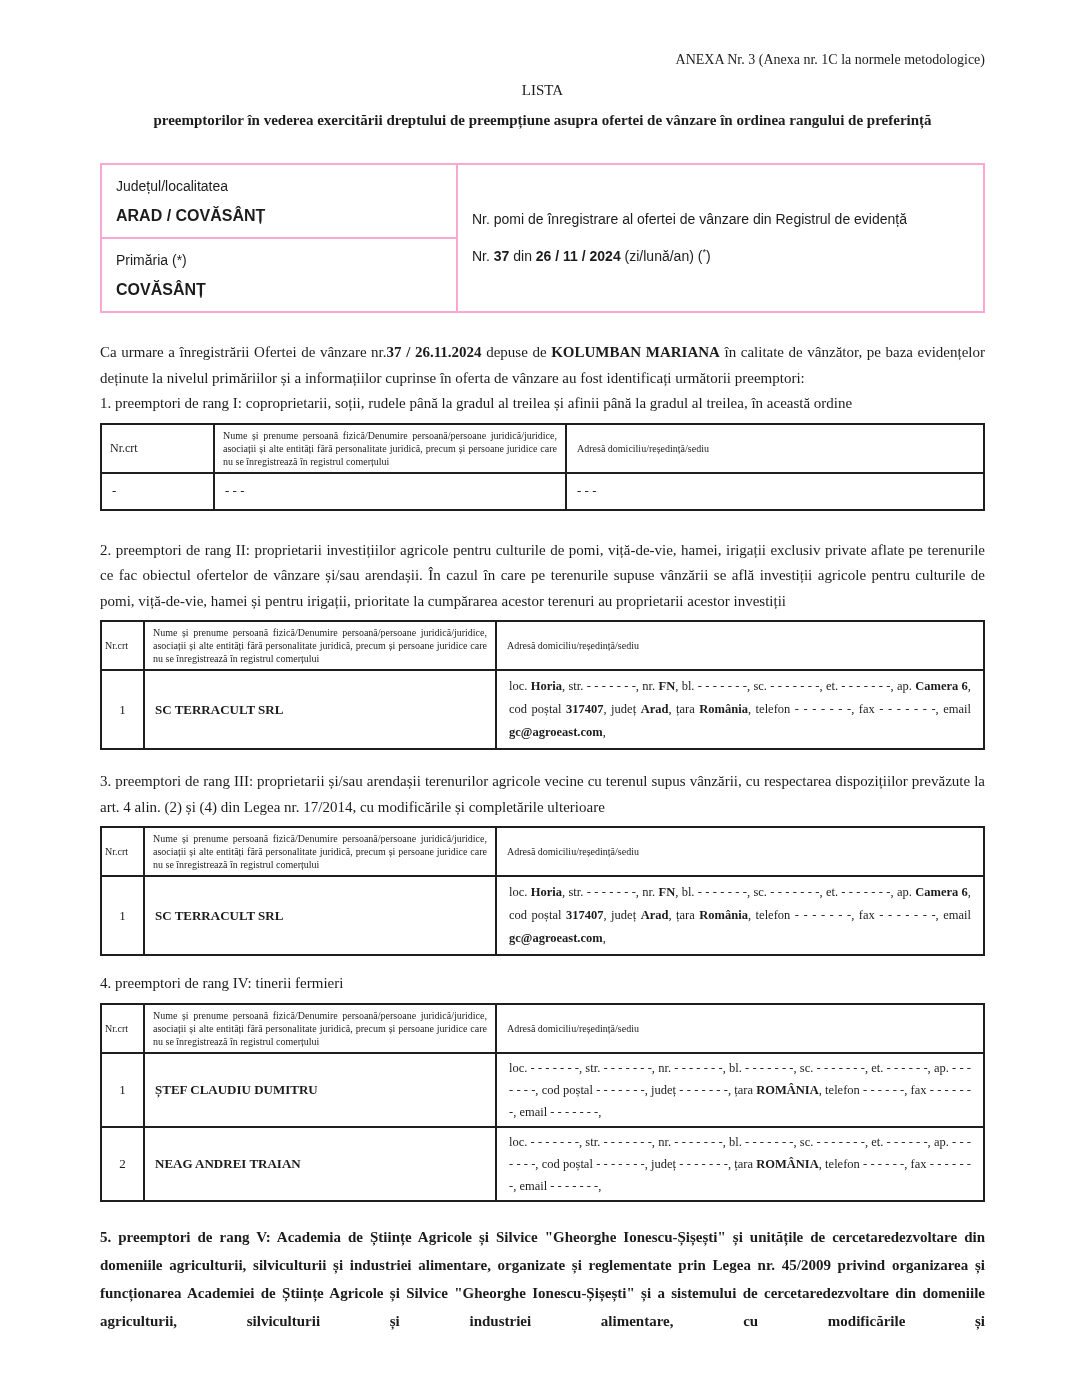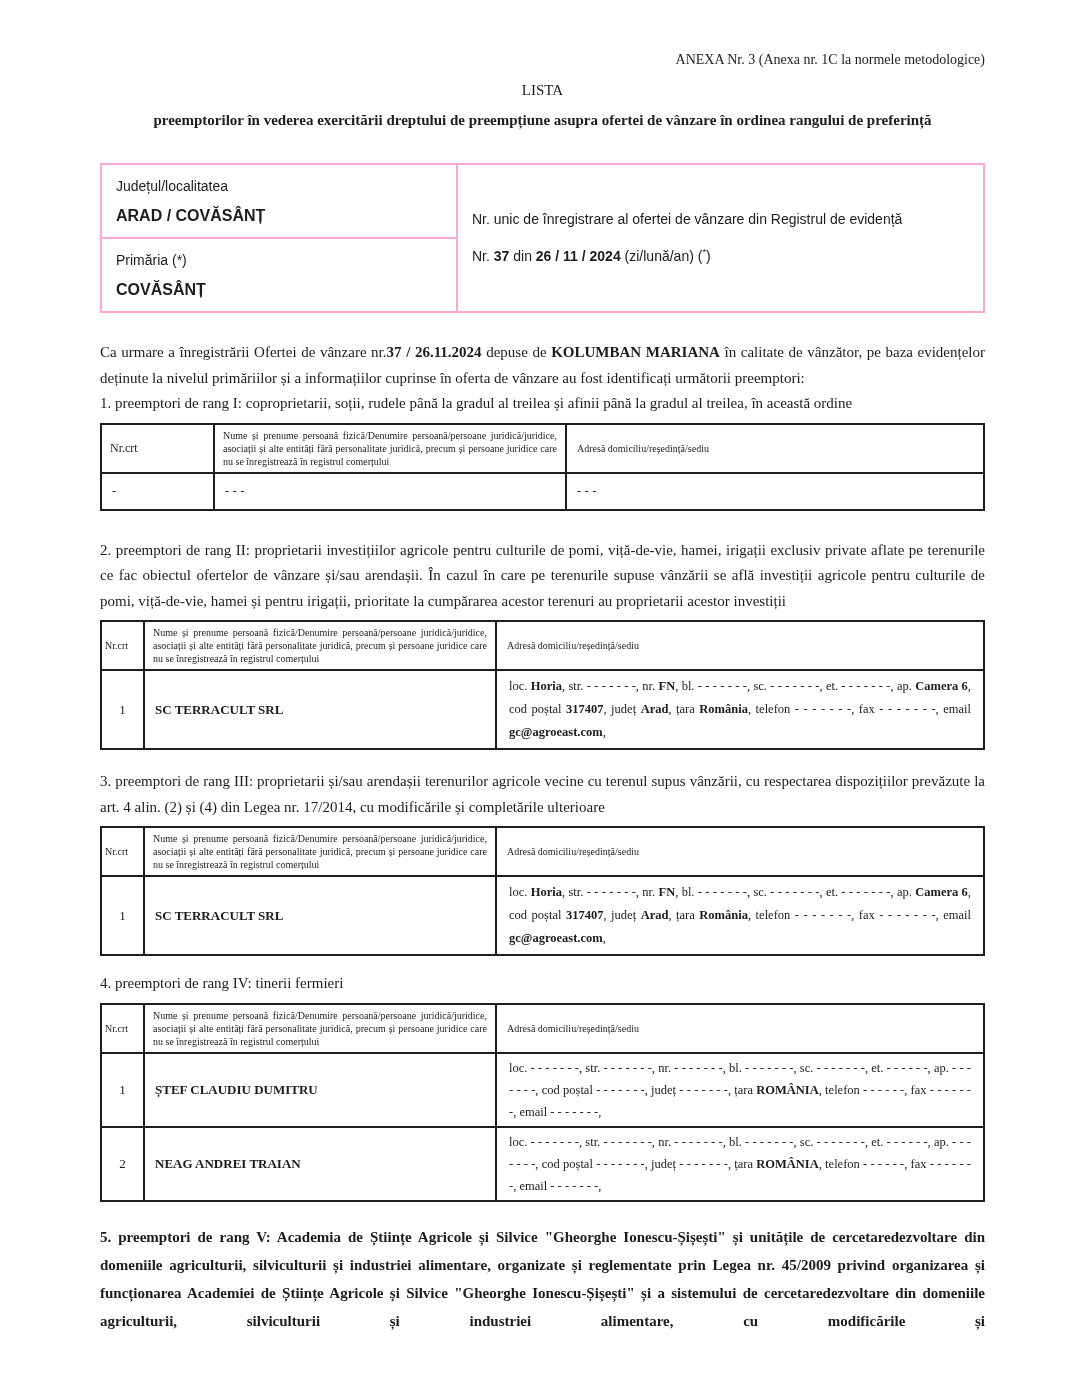--- a/index.html
+++ b/index.html
@@ -61,21 +61,21 @@
         <col style="width:356px">
         <col>
       </colgroup>
     <tbody>
       <tr>
         <td>
           <div class="lbl">Județul/localitatea</div>
           <div class="val"><span style="font-weight: bold;">ARAD</span><span> / </span><span style="font-weight: bold;">COVĂSÂNȚ</span></div>
         </td>
         <td rowspan="2" class="unic-cell">
-          <div class="just">Nr. unic de înregistrare al ofertei de vânzare din Registrul de evidență</div>
+          <div class="just">Nr. pomi de înregistrare al ofertei de vânzare din Registrul de evidență</div>
           <div><span>Nr. </span><span style="font-weight: bold;">37</span><span> din </span><span style="font-weight: bold;">26 / 11 / 2024</span><span> (zi/lună/an) (</span><sup class="star">*</sup><span>)</span></div>
         </td>
       </tr>
       <tr>
         <td>
           <div class="lbl">Primăria (*)</div>
           <div class="val">COVĂSÂNȚ</div>
         </td>
       </tr>
     </tbody>

